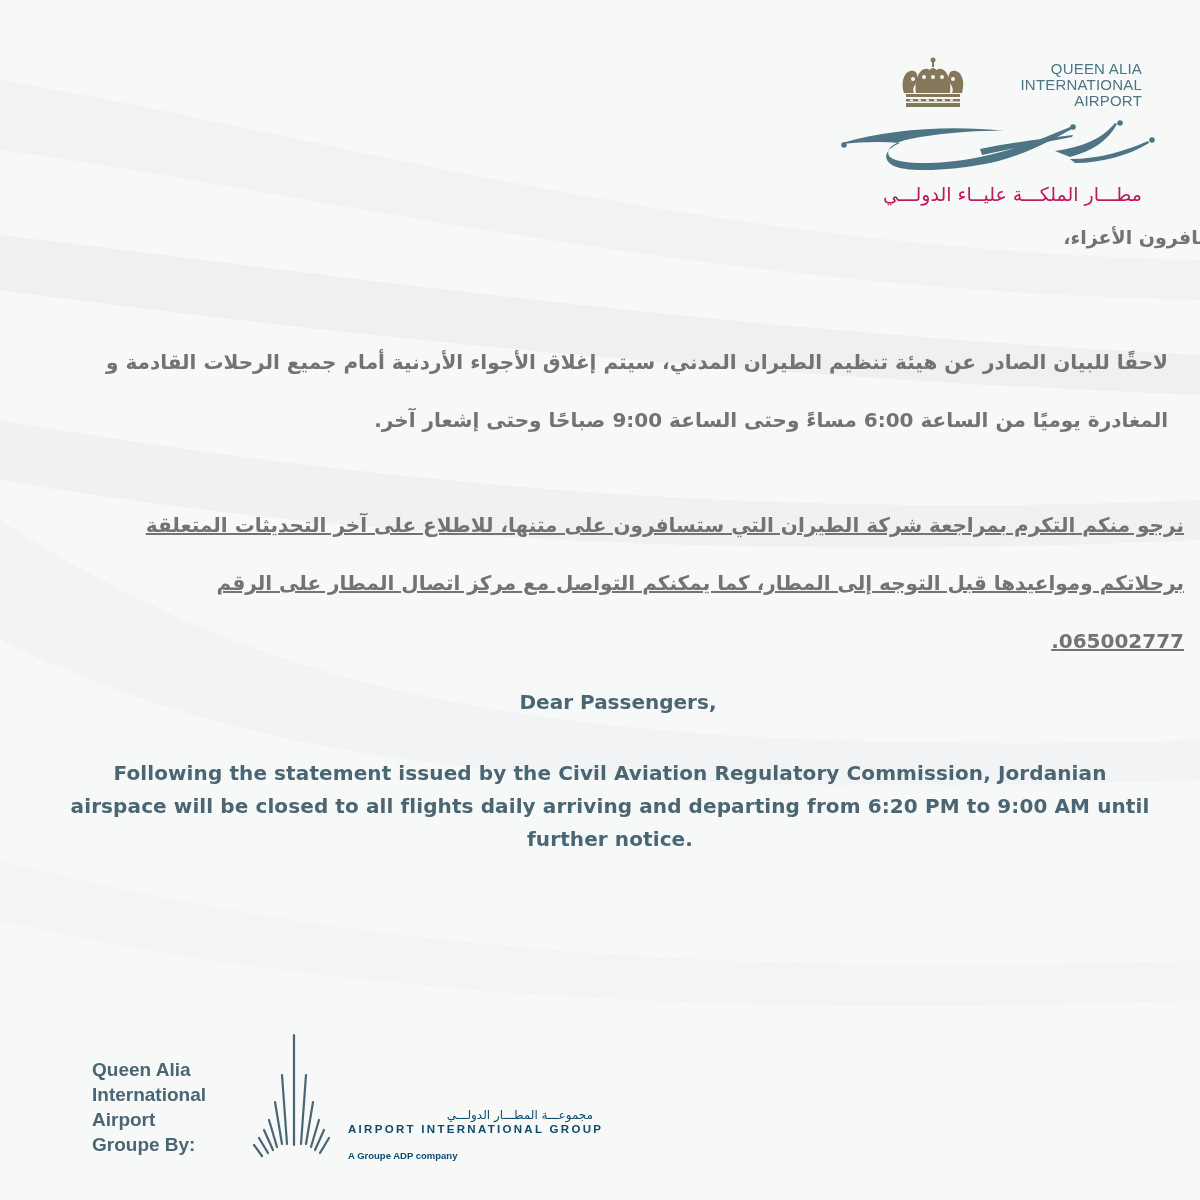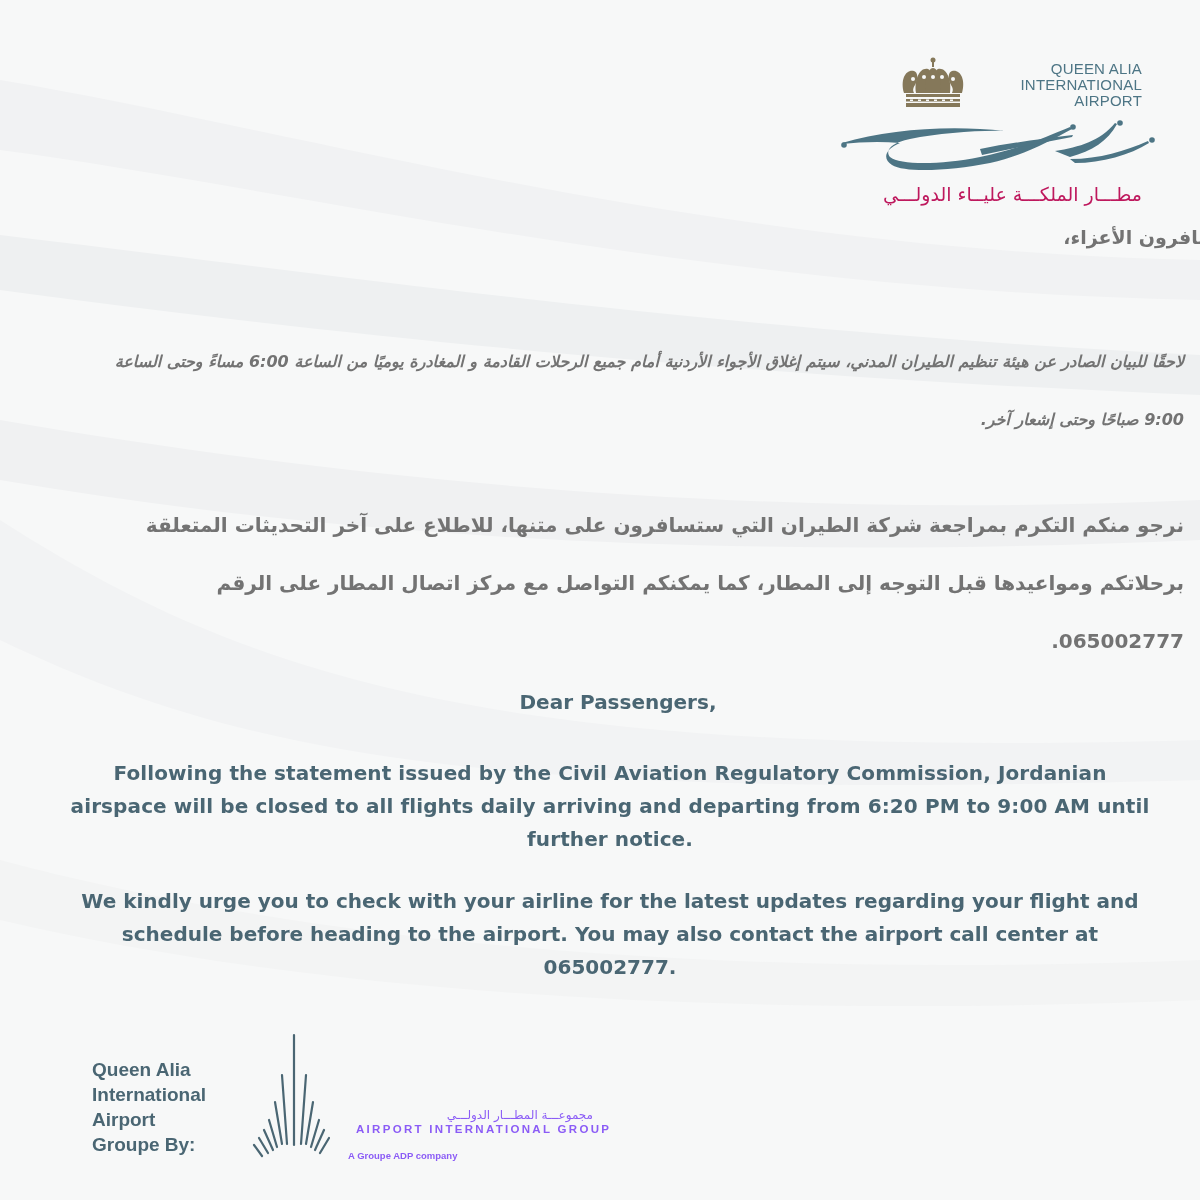--- a/index.html
+++ b/index.html
@@ -24,39 +24,39 @@
     .swirl { position: absolute; left: 0; top: 58px; width: 330px; height: 60px; }
     .logo-ar {
       position: absolute; right: 18px; top: 128px;
       font-family: "DejaVu Sans", sans-serif; font-size: 19px; color: #be185d;
       letter-spacing: 3px; direction: rtl;
     }
 
     
     .ar { direction: rtl; text-align: right; font-weight: bold; color: #737373; margin-left: 44px; }
     .ar-greeting { position: absolute; top: 226px; left: 0; width: 1200px; font-size: 19px; }
-    .ar-p1 { position: absolute; top: 333px; left: 60px; width: 1080px; font-size: 16px; line-height: 58px; font-style: italic; }
-    .ar-p2 { position: absolute; top: 496px; left: 60px; width: 1080px; font-size: 20px; line-height: 58px; }
+    .ar-p1 { position: absolute; top: 333px; left: 44px; width: 1080px; font-size: 20px; line-height: 58px; }
+    .ar-p2 { position: absolute; top: 496px; left: 60px; width: 1080px; font-size: 20px; line-height: 58px; text-decoration: underline; }
 
     
     .en { text-align: center; font-family: "DejaVu Sans", sans-serif; font-weight: bold; color: #4a6673; }
     .en-greeting { position: absolute; top: 690px; left: 0; width: 1236px; font-size: 20px; }
     .en-p1 { position: absolute; top: 757px; left: 70px; width: 1080px; font-size: 20px; line-height: 33px; letter-spacing: 0.1px; }
     .en-p2 { position: absolute; top: 885px; left: 60px; width: 1100px; font-size: 20px; line-height: 33px; }
 
     
     .managed {
       position: absolute; left: 92px; top: 1057px;
       font-family: "Liberation Sans", sans-serif; font-weight: bold;
       font-size: 19px; line-height: 25px; color: #4a6673;
     }
     .aig-rays { position: absolute; left: 250px; top: 1030px; width: 80px; height: 130px; }
-    .aig-text { position: absolute; left: 348px; top: 1108px; color: #8b5cf6; }
+    .aig-text { position: absolute; left: 348px; top: 1108px; color: #0c4a6e; }
     .aig-ar { direction: rtl; text-align: right; width: 245px; font-size: 12px; letter-spacing: 4px; }
-    .aig-en { font-family: "Liberation Sans", sans-serif; font-size: 11.5px; letter-spacing: 2.3px; font-weight: bold; margin-top: 1px; margin-left: 8px; }
+    .aig-en { font-family: "Liberation Sans", sans-serif; font-size: 11.5px; letter-spacing: 2.3px; font-weight: bold; margin-top: 1px; }
     .aig-sub { font-family: "Liberation Sans", sans-serif; font-size: 9.5px; font-weight: bold; margin-top: 15px; }
   </style>
 </head>
 <body>
 
 <svg class="bg-waves" viewBox="0 0 1200 1200" preserveAspectRatio="none">
   <path d="M0 80 C300 130 700 250 1200 260 L1200 300 C700 290 300 190 0 150 Z" fill="#f1f2f3"></path>
   <path d="M0 235 C300 270 700 330 1200 355 L1200 395 C700 375 300 330 0 290 Z" fill="#eef0f1"></path>
   <path d="M0 420 C350 480 750 520 1200 500 L1200 540 C750 560 350 540 0 480 Z" fill="#f0f1f2"></path>
   <path d="M0 520 C250 680 500 760 1200 740 L1200 780 C500 800 250 760 0 640 Z" fill="#f2f3f4"></path>
@@ -112,21 +112,20 @@
     </svg>
     <div class="logo-ar">مطـــار الملكـــة عليــاء الدولـــي</div>
   </div>
 
   <div class="ar ar-greeting">المسافرون الأعزاء،</div>
   <div class="ar ar-p1">لاحقًا للبيان الصادر عن هيئة تنظيم الطيران المدني، سيتم إغلاق الأجواء الأردنية أمام جميع الرحلات القادمة و المغادرة يوميًا من الساعة 6:00 مساءً وحتى الساعة 9:00 صباحًا وحتى إشعار آخر.</div>
   <div class="ar ar-p2">نرجو منكم التكرم بمراجعة شركة الطيران التي ستسافرون على متنها، للاطلاع على آخر التحديثات المتعلقة برحلاتكم ومواعيدها قبل التوجه إلى المطار، كما يمكنكم التواصل مع مركز اتصال المطار على الرقم 065002777.</div>
 
   <div class="en en-greeting">Dear Passengers,</div>
   <div class="en en-p1">Following the statement issued by the Civil Aviation Regulatory Commission, Jordanian airspace will be closed to all flights daily arriving and departing from 6:20 PM to 9:00 AM until further notice.</div>
-  <div class="en en-p2">We kindly urge you to check with your airline for the latest updates regarding your flight and schedule before heading to the airport. You may also contact the airport call center at 065002777.</div>
 
   <div class="managed">
     <div>Queen Alia</div>
     <div>International</div>
     <div>Airport</div>
     <div>Groupe By:</div>
   </div>
 
   <svg class="aig-rays" viewBox="0 0 80 130">
     <g stroke="#4a6673" stroke-width="2.2" stroke-linecap="round">

